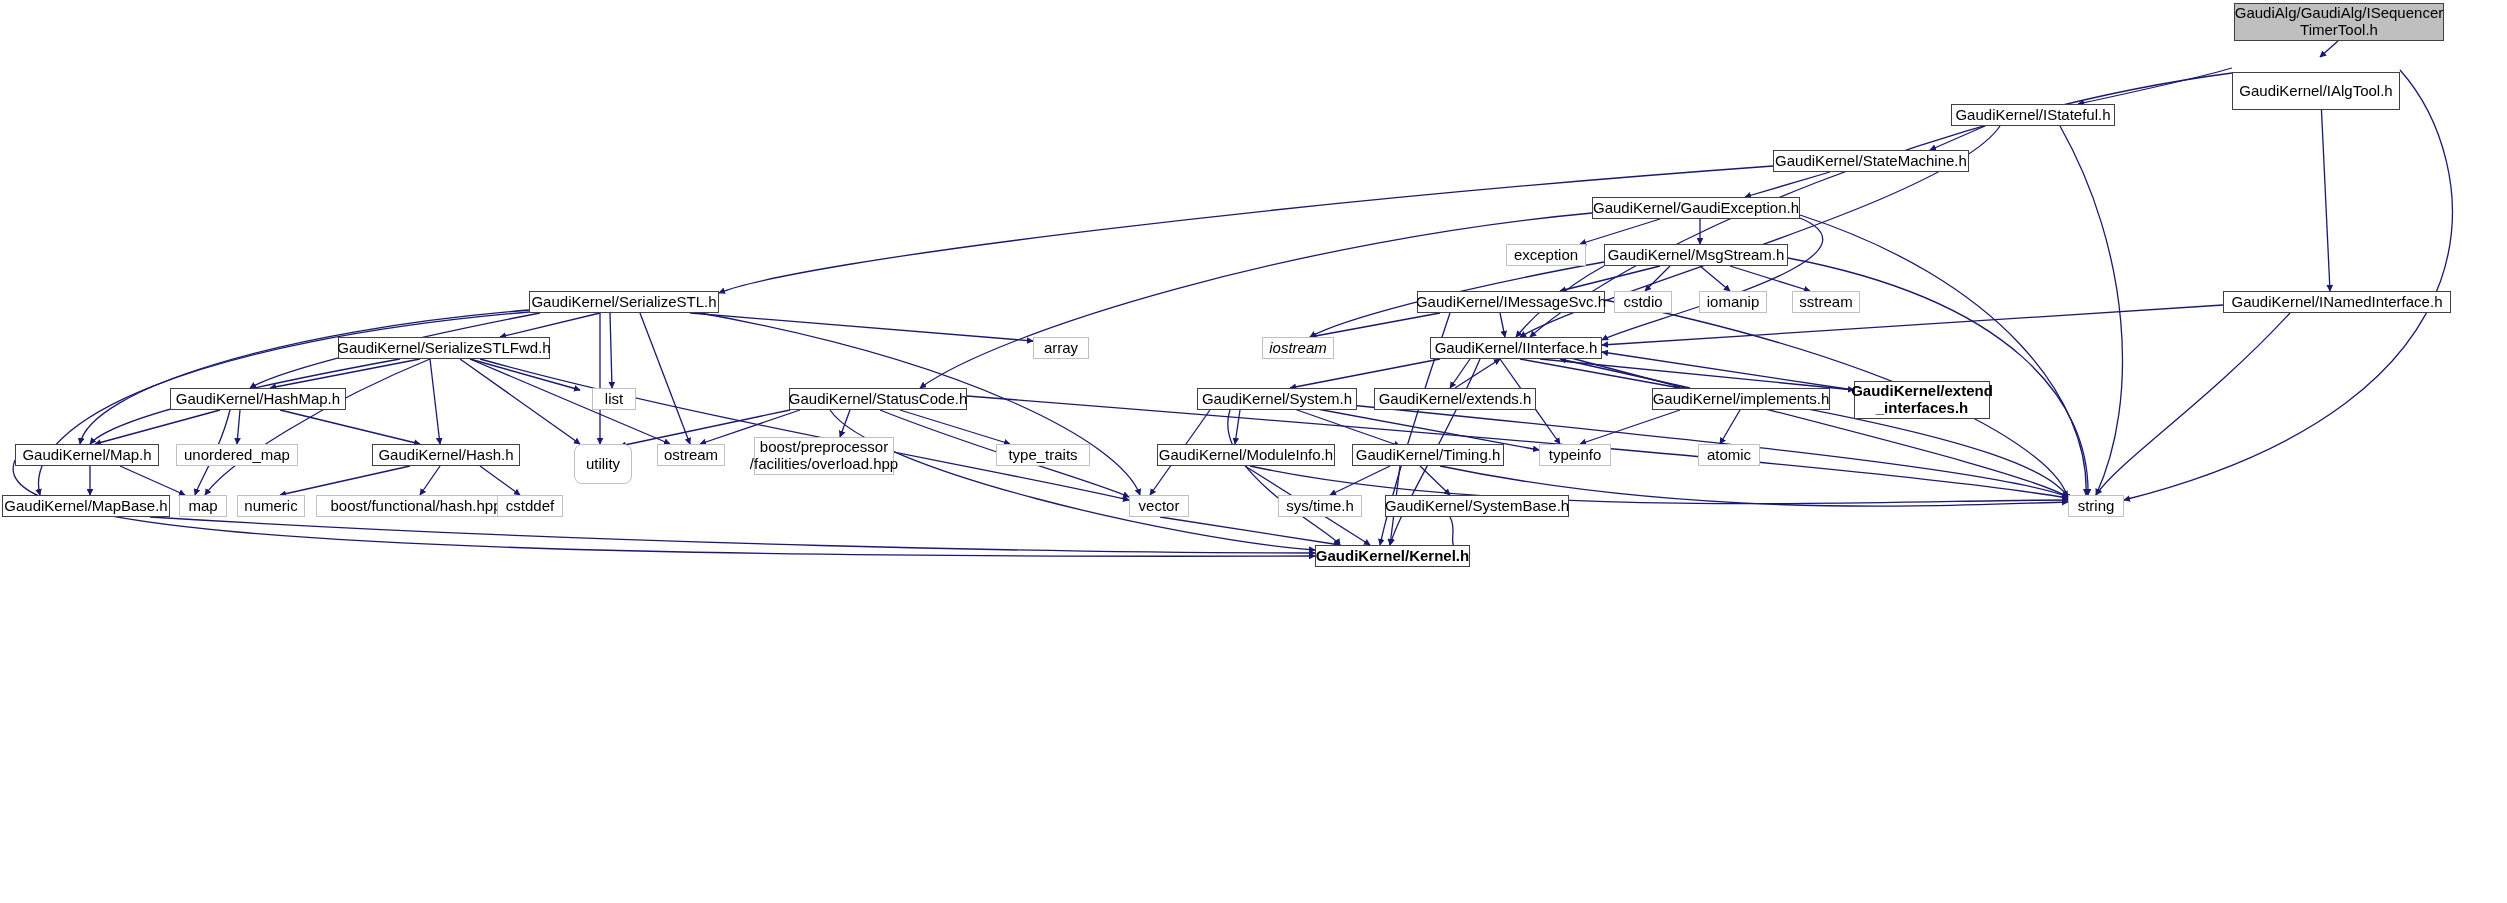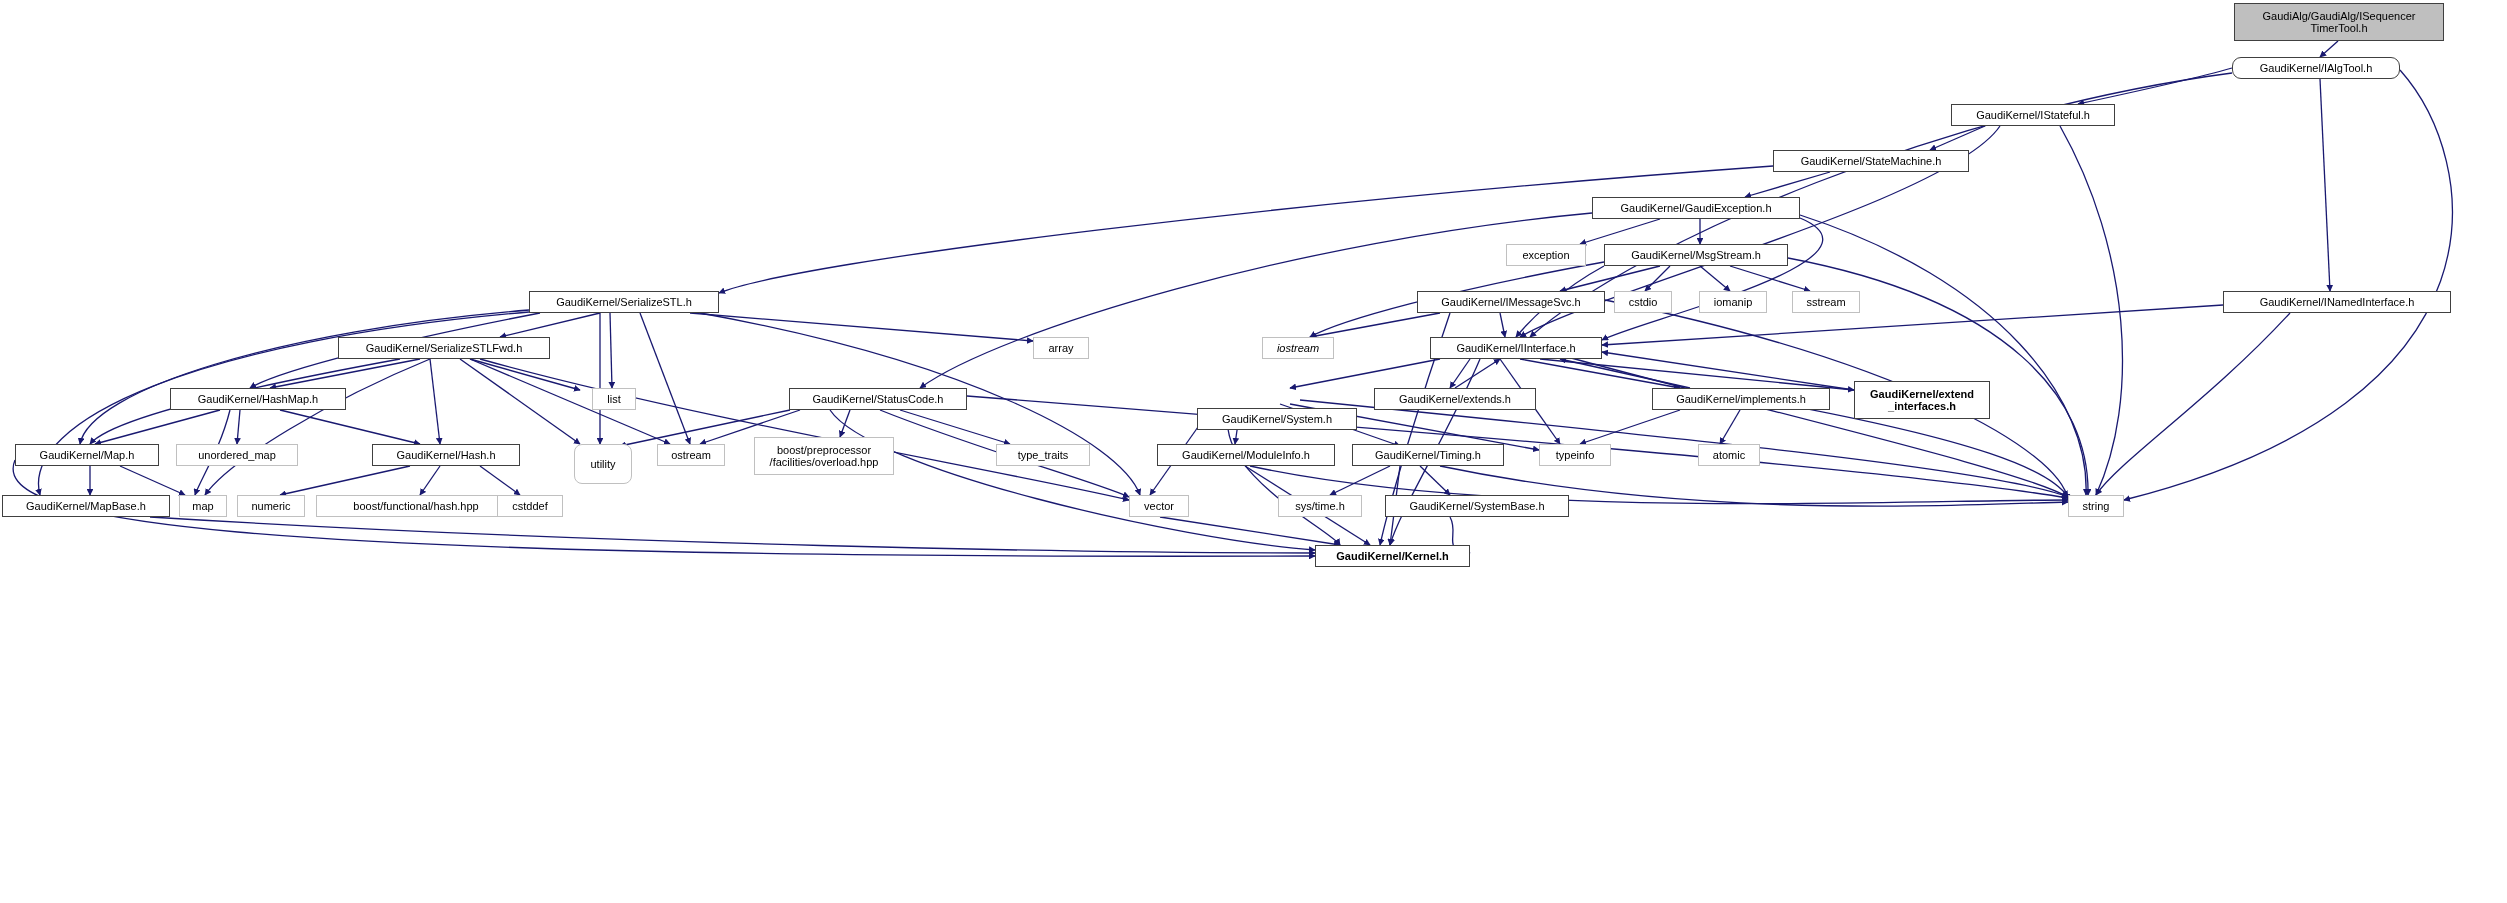--- a/index.html
+++ b/index.html
@@ -28,21 +28,21 @@
     box-sizing: border-box;
     display: flex;
     align-items: center;
     justify-content: center;
     text-align: center;
     line-height: 1.12;
     color: #000000;
     white-space: pre-line;
     background: #ffffff;
     border: 1px solid #000000;
-    font-size: 11px;
+    font-size: 15px;
   }
   .node.kind-std {
     border: 1px solid #c0c0c0;
     background: #ffffff;
   }
   .node.kind-hdr {
     border: 1.6px solid #404040;
     background: #ffffff;
   }
   .node.kind-root {
@@ -149,40 +149,40 @@
         <path d="M1420,466 L1450,495" fill="none" stroke="#191970" stroke-width="1.3" marker-end="url(#arrow)"></path>
         <path d="M1400,466 L1390,545" fill="none" stroke="#191970" stroke-width="1.3" marker-end="url(#arrow)"></path>
         <path d="M1440,466 C1700,520 1950,505 2068,502" fill="none" stroke="#191970" stroke-width="1.3" marker-end="url(#arrow)"></path>
         <path d="M1160,517 L1340,545" fill="none" stroke="#191970" stroke-width="1.3" marker-end="url(#arrow)"></path>
         <path d="M1450,517 C1460,535 1440,550 1470,553" fill="none" stroke="#191970" stroke-width="1.3" marker-end="url(#arrow)"></path>
       </g>
   </svg>
   <div id="nodes-group">
       <div class="node kind-root" style="left: 2234px; top: 3px; width: 210px; height: 38px;">GaudiAlg/GaudiAlg/ISequencer
 TimerTool.h</div>
-      <div class="node kind-hdr" style="left: 2232px; top: 57px; width: 168px; height: 22px; border-radius: 9px;">GaudiKernel/IAlgTool.h</div>
+      <div class="node kind-hdr" style="left: 2232px; top: 72px; width: 168px; height: 38px;">GaudiKernel/IAlgTool.h</div>
       <div class="node kind-hdr" style="left: 1951px; top: 104px; width: 164px; height: 22px;">GaudiKernel/IStateful.h</div>
       <div class="node kind-hdr" style="left: 1773px; top: 150px; width: 196px; height: 22px;">GaudiKernel/StateMachine.h</div>
       <div class="node kind-hdr" style="left: 1592px; top: 197px; width: 208px; height: 22px;">GaudiKernel/GaudiException.h</div>
       <div class="node kind-std" style="left: 1506px; top: 244px; width: 80px; height: 22px;">exception</div>
       <div class="node kind-hdr" style="left: 1604px; top: 244px; width: 184px; height: 22px;">GaudiKernel/MsgStream.h</div>
       <div class="node kind-hdr" style="left: 1417px; top: 291px; width: 188px; height: 22px;">GaudiKernel/IMessageSvc.h</div>
       <div class="node kind-std" style="left: 1614px; top: 291px; width: 58px; height: 22px;">cstdio</div>
       <div class="node kind-std" style="left: 1699px; top: 291px; width: 68px; height: 22px;">iomanip</div>
       <div class="node kind-std" style="left: 1792px; top: 291px; width: 68px; height: 22px;">sstream</div>
       <div class="node kind-hdr" style="left: 2223px; top: 291px; width: 228px; height: 22px;">GaudiKernel/INamedInterface.h</div>
       <div class="node kind-hdr" style="left: 529px; top: 291px; width: 190px; height: 22px;">GaudiKernel/SerializeSTL.h</div>
       <div class="node kind-hdr" style="left: 338px; top: 337px; width: 212px; height: 22px;">GaudiKernel/SerializeSTLFwd.h</div>
       <div class="node kind-std" style="left: 1033px; top: 337px; width: 56px; height: 22px;">array</div>
       <div class="node kind-std" style="left: 1262px; top: 337px; width: 72px; height: 22px; font-style: italic;">iostream</div>
       <div class="node kind-hdr" style="left: 1430px; top: 337px; width: 172px; height: 22px;">GaudiKernel/IInterface.h</div>
       <div class="node kind-hdr" style="left: 170px; top: 388px; width: 176px; height: 22px;">GaudiKernel/HashMap.h</div>
       <div class="node kind-std" style="left: 592px; top: 388px; width: 44px; height: 22px;">list</div>
       <div class="node kind-hdr" style="left: 789px; top: 388px; width: 178px; height: 22px;">GaudiKernel/StatusCode.h</div>
-      <div class="node kind-hdr" style="left: 1197px; top: 408px; width: 160px; height: 22px;">GaudiKernel/System.h</div>
+      <div class="node kind-hdr" style="left: 1197px; top: 388px; width: 160px; height: 22px;">GaudiKernel/System.h</div>
       <div class="node kind-hdr" style="left: 1374px; top: 388px; width: 162px; height: 22px;">GaudiKernel/extends.h</div>
       <div class="node kind-hdr" style="left: 1652px; top: 388px; width: 178px; height: 22px;">GaudiKernel/implements.h</div>
       <div class="node kind-hdr" style="left: 1854px; top: 381px; width: 136px; height: 38px; font-weight: bold;">GaudiKernel/extend
 _interfaces.h</div>
       <div class="node kind-hdr" style="left: 15px; top: 444px; width: 144px; height: 22px;">GaudiKernel/Map.h</div>
       <div class="node kind-std" style="left: 176px; top: 444px; width: 122px; height: 22px;">unordered_map</div>
       <div class="node kind-hdr" style="left: 372px; top: 444px; width: 148px; height: 22px;">GaudiKernel/Hash.h</div>
       <div class="node kind-std" style="left: 574px; top: 444px; width: 58px; height: 40px; border-radius: 8px;">utility</div>
       <div class="node kind-std" style="left: 657px; top: 444px; width: 68px; height: 22px;">ostream</div>
       <div class="node kind-std" style="left: 754px; top: 437px; width: 140px; height: 38px;">boost/preprocessor

